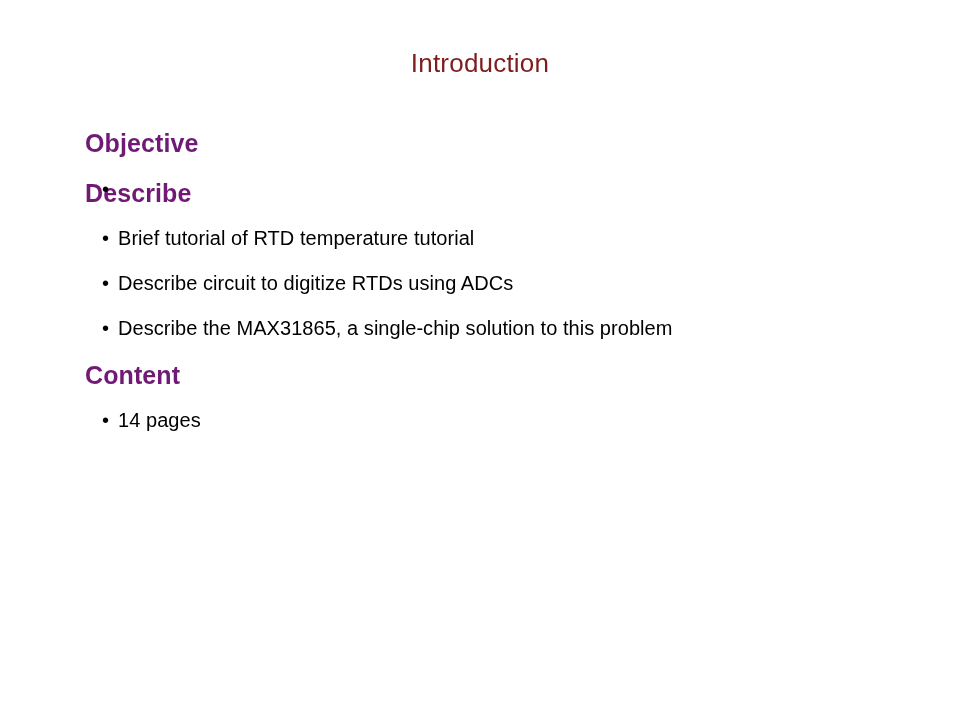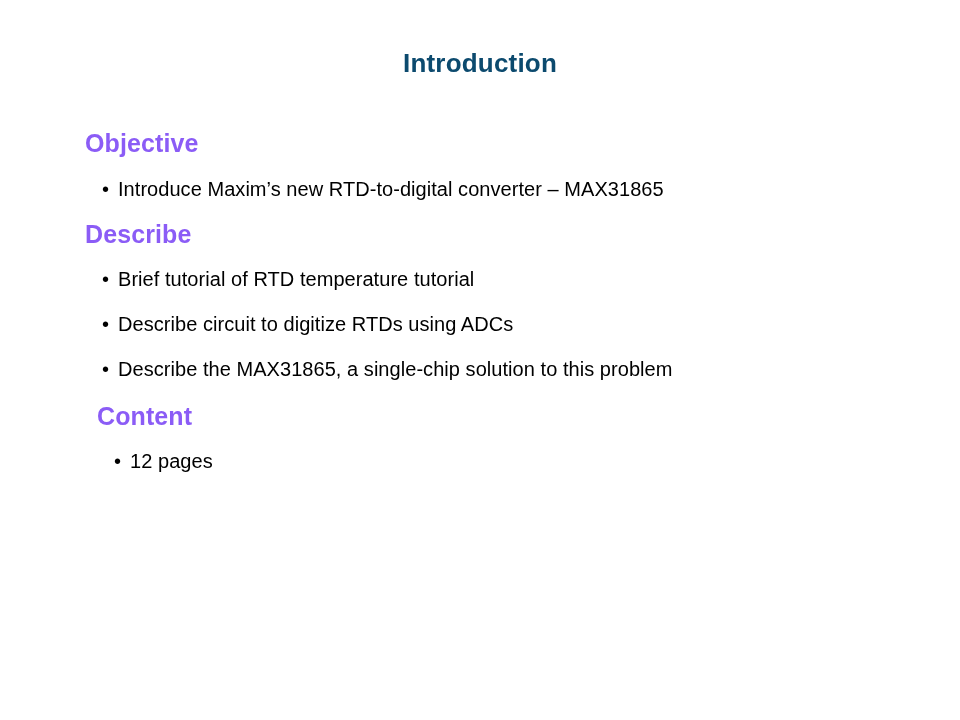--- a/index.html
+++ b/index.html
@@ -24,44 +24,44 @@
   }
 
   
   .slide-title {
     position: absolute;
     top: 48px;
     left: 0;
     width: 960px;
     text-align: center;
     font-size: 26px;
-    font-weight: bold;
+    font-weight: normal;
     line-height: 30px;
     letter-spacing: 0.2px;
-    color: #0c4a6e;
+    color: #7f1d1d;
   }
 
   
   .body-block {
     position: absolute;
     top: 126px;
     left: 85px;
     width: 820px;
   }
 
   .section {
     margin: 0;
     padding: 0;
   }
 
   .section-heading {
     font-size: 25px;
     font-weight: bold;
     line-height: 34px;
-    color: #8b5cf6;
+    color: #701a75;
     margin: 0;
     padding: 0;
     letter-spacing: 0.1px;
   }
 
   .bullet-list {
     list-style: none;
     margin: 0;
     padding: 0;
   }
@@ -86,38 +86,37 @@
   }
 
   
   .sec-objective { margin-top: 0px; }
   .sec-objective .bullet-list { margin-top: 16px; }
 
   .sec-purpose { margin-top: 15px; }
   .sec-purpose .bullet-list { margin-top: 15px; }
   .sec-purpose .bullet-item + .bullet-item { margin-top: 19px; }
 
-  .sec-content { margin-top: 17px; margin-left: 12px; }
+  .sec-content { margin-top: 17px; }
   .sec-content .bullet-list { margin-top: 15px; }
 </style>
 </head>
 <body>
 
 <div class="slide">
 
   <div class="slide-title">Introduction</div>
 
   <div class="body-block">
 
     <div class="section sec-objective">
       <div class="section-heading">Objective</div>
       <ul class="bullet-list">
         <li class="bullet-item">
           <span class="bullet-glyph">•</span>
-          <span class="bullet-text">Introduce Maxim’s new RTD-to-digital converter – MAX31865</span>
         </li>
       </ul>
     </div>
 
     <div class="section sec-purpose">
       <div class="section-heading">Describe</div>
       <ul class="bullet-list">
         <li class="bullet-item">
           <span class="bullet-glyph">•</span>
           <span class="bullet-text">Brief tutorial of RTD temperature tutorial</span>
@@ -131,19 +130,19 @@
           <span class="bullet-text">Describe the MAX31865,  a single-chip solution to this problem</span>
         </li>
       </ul>
     </div>
 
     <div class="section sec-content">
       <div class="section-heading">Content</div>
       <ul class="bullet-list">
         <li class="bullet-item">
           <span class="bullet-glyph">•</span>
-          <span class="bullet-text">12 pages</span>
+          <span class="bullet-text">14 pages</span>
         </li>
       </ul>
     </div>
 
   </div>
 </div>
 
 </body></html>

